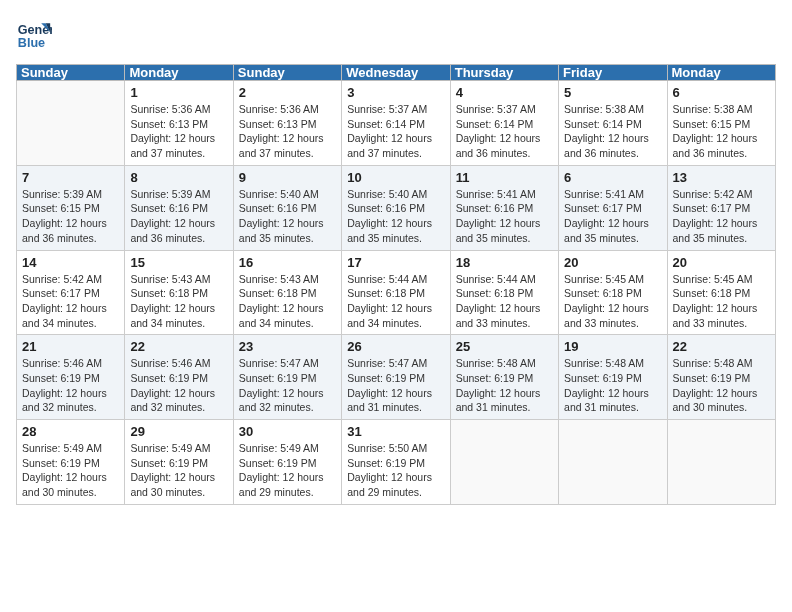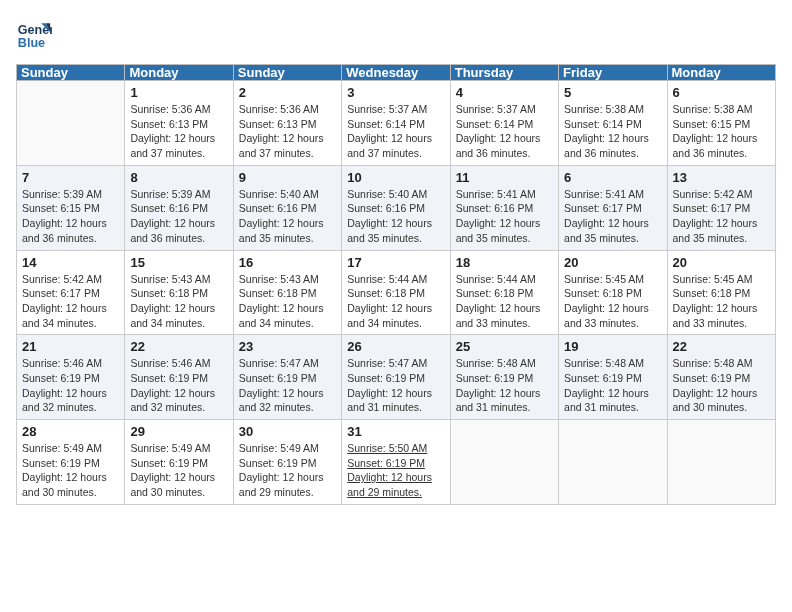--- a/index.html
+++ b/index.html
@@ -325,21 +325,21 @@
         </td>
         <td>
           <span class="day-num">30</span>
           <div class="day-info" style="white-space: pre-wrap;">Sunrise: 5:49 AM
 Sunset: 6:19 PM
 Daylight: 12 hours
 and 29 minutes.</div>
         </td>
         <td>
           <span class="day-num">31</span>
-          <div class="day-info" style="white-space: pre-wrap; text-decoration: underline;">Sunrise: 5:50 AM
+          <div class="day-info" style="white-space: pre-wrap;">Sunrise: 5:50 AM
 Sunset: 6:19 PM
 Daylight: 12 hours
 and 29 minutes.</div>
         </td>
         <td class="empty-cell"></td>
         <td class="empty-cell"></td>
         <td class="empty-cell"></td>
       </tr>
     </tbody>
 </table>

